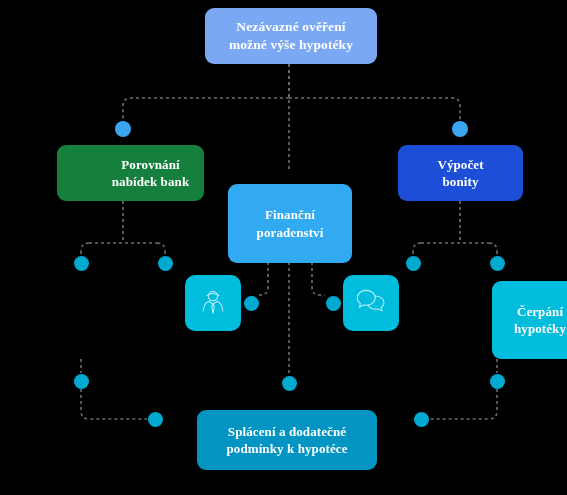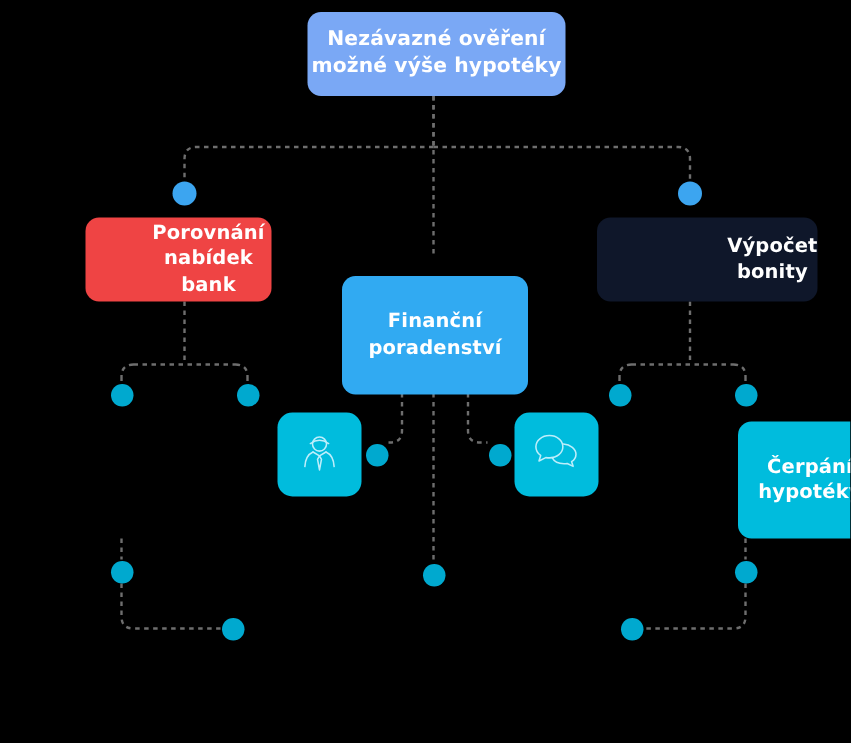--- a/index.html
+++ b/index.html
@@ -28,20 +28,21 @@
     display: flex;
     align-items: center;
     justify-content: center;
     text-align: center;
     color: #ffffff;
     border-radius: 9px;
     line-height: 1.32;
     z-index: 3;
     white-space: pre-line;
     letter-spacing: 0.1px;
+    font-family: Liberation Serif, serif;
   }
   .node-root      { font-size: 13.5px; font-weight: 600; }
   .node-branch    { font-size: 13px;   font-weight: 600; }
   .node-leaf      { font-size: 13px;   font-weight: 600; }
   .node-icon      { border-radius: 10px; }
   .icon-svg       { display: block; }
   .dot {
     position: absolute;
     border-radius: 50%;
     z-index: 4;
@@ -60,40 +61,42 @@
       <path d="M 460 201 L 460 243 M 421 243 L 489 243 M 413 251 L 413 255 M 497 251 L 497 255 M 421 243 Q 413 243 413 251 M 489 243 Q 497 243 497 251" fill="none" stroke="#6e6e6e" stroke-width="1.6" stroke-dasharray="3 3" stroke-linecap="butt"></path>
       <path d="M 268 250 L 268 287 Q 268 295 260 295 L 259 295" fill="none" stroke="#6e6e6e" stroke-width="1.6" stroke-dasharray="3 3" stroke-linecap="butt"></path>
       <path d="M 312 250 L 312 287 Q 312 295 320 295 L 325 295" fill="none" stroke="#6e6e6e" stroke-width="1.6" stroke-dasharray="3 3" stroke-linecap="butt"></path>
       <path d="M 289 250 L 289 375" fill="none" stroke="#6e6e6e" stroke-width="1.6" stroke-dasharray="3 3" stroke-linecap="butt"></path>
       <path d="M 81 359 L 81 373 M 81 389 L 81 411 Q 81 419 89 419 L 147 419" fill="none" stroke="#6e6e6e" stroke-width="1.6" stroke-dasharray="3 3" stroke-linecap="butt"></path>
       <path d="M 497 359 L 497 373 M 497 389 L 497 411 Q 497 419 489 419 L 429 419" fill="none" stroke="#6e6e6e" stroke-width="1.6" stroke-dasharray="3 3" stroke-linecap="butt"></path>
     </svg>
 
 <div class="node node-root" style="left: 205px; top: 8px; width: 172px; height: 56px; background: rgb(122, 168, 245);"><span>Nezávazné ověření
 možné výše hypotéky</span></div>
-    <div class="node node-branch" style="left: 57px; top: 145px; width: 124px; height: 56px; background: #ef4444; padding-left: 40px;"><span>Porovnání
+    <div class="node node-branch" style="left: 57px; top: 145px; width: 147px; height: 56px; background: #15803d; padding-left: 40px;"><span>Porovnání
 nabídek bank</span></div>
     <div class="node node-branch" style="left: 228px; top: 184px; width: 124px; height: 79px; background: rgb(49, 170, 242);"><span>Finanční
 poradenství</span></div>
-    <div class="node node-branch" style="left: 398px; top: 145px; width: 147px; height: 56px; background: #0f172a; justify-content: flex-end;"><span>Výpočet
+    <div class="node node-branch" style="left: 398px; top: 145px; width: 125px; height: 56px; background: #1d4ed8;"><span>Výpočet
 bonity</span></div>
     <div class="node node-icon" style="left: 185px; top: 275px; width: 56px; height: 56px; background: rgb(0, 188, 221);"><span><svg class="icon-svg" width="30" height="30" viewBox="0 0 32 32" fill="none" stroke="#bdeefb" stroke-width="1.1" stroke-linecap="round" stroke-linejoin="round">
           <circle cx="16" cy="8.6" r="5"></circle>
           <path d="M9.5 8.2 Q16 3.6 22.5 8.2"></path>
           <path d="M11.4 14.2 L16 17 L20.6 14.2"></path>
           <path d="M16 17 L14.6 19.4 L16 27 L17.4 19.4 Z"></path>
           <path d="M11.4 14.2 Q6 16.6 5.6 24.6"></path>
           <path d="M20.6 14.2 Q26 16.6 26.4 24.6"></path>
         </svg></span></div>
     <div class="node node-icon" style="left: 343px; top: 275px; width: 56px; height: 56px; background: rgb(0, 188, 221);"><span><svg class="icon-svg" width="32" height="30" viewBox="0 0 34 30" fill="none" stroke="#bdeefb" stroke-width="1.1" stroke-linecap="round" stroke-linejoin="round">
           <path d="M21.5 9.5 C21.5 5 17.3 1.6 12 1.6 C6.7 1.6 2.4 5 2.4 9.5 C2.4 12 3.7 14.2 5.8 15.7 L4.6 19.6 L9.4 17.2 C10.2 17.3 11.1 17.4 12 17.4 C17.3 17.4 21.5 13.9 21.5 9.5 Z"></path>
           <path d="M21.9 7.6 C26.9 7.9 30.8 11 30.8 14.8 C30.8 16.9 29.6 18.8 27.7 20.1 L28.8 23.4 L24.6 21.4 C23.9 21.5 23.1 21.6 22.3 21.6 C18.4 21.6 15.1 19.7 13.8 17.1"></path>
         </svg></span></div>
     <div class="node node-leaf" style="left: 456px; top: 281px; width: 96px; height: 78px; background: rgb(0, 188, 221); margin-left: 36px;"><span>Čerpání
 hypotéky</span></div>
+    <div class="node node-leaf" style="left: 197px; top: 410px; width: 180px; height: 60px; background: rgb(2, 149, 196);"><span>Splácení a dodatečné
+podmínky k hypotéce</span></div>
     <div class="dot" style="left: 115px; top: 121px; width: 16px; height: 16px; background: rgb(60, 165, 240);"></div>
     <div class="dot" style="left: 452px; top: 121px; width: 16px; height: 16px; background: rgb(60, 165, 240);"></div>
     <div class="dot" style="left: 73.5px; top: 255.5px; width: 15px; height: 15px; background: rgb(0, 169, 207);"></div>
     <div class="dot" style="left: 157.5px; top: 255.5px; width: 15px; height: 15px; background: rgb(0, 169, 207);"></div>
     <div class="dot" style="left: 405.5px; top: 255.5px; width: 15px; height: 15px; background: rgb(0, 169, 207);"></div>
     <div class="dot" style="left: 489.5px; top: 255.5px; width: 15px; height: 15px; background: rgb(0, 169, 207);"></div>
     <div class="dot" style="left: 243.5px; top: 295.5px; width: 15px; height: 15px; background: rgb(0, 169, 207);"></div>
     <div class="dot" style="left: 325.5px; top: 295.5px; width: 15px; height: 15px; background: rgb(0, 169, 207);"></div>
     <div class="dot" style="left: 281.5px; top: 375.5px; width: 15px; height: 15px; background: rgb(0, 169, 207);"></div>
     <div class="dot" style="left: 73.5px; top: 373.5px; width: 15px; height: 15px; background: rgb(0, 169, 207);"></div>

